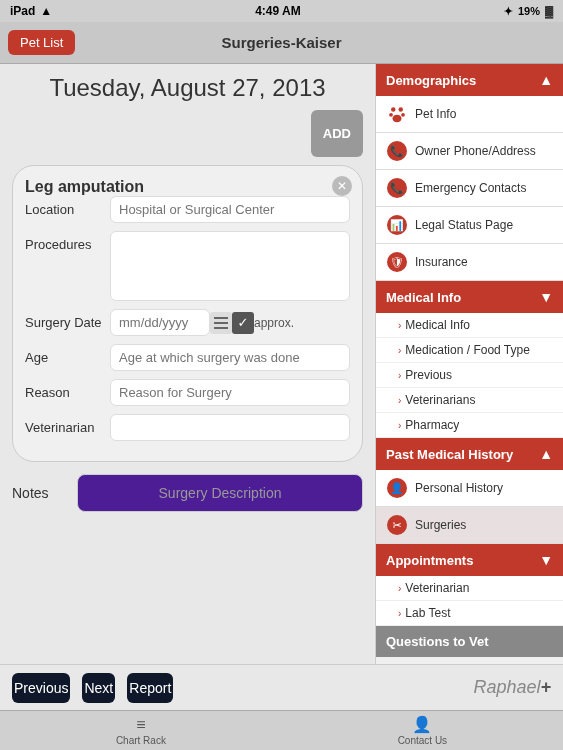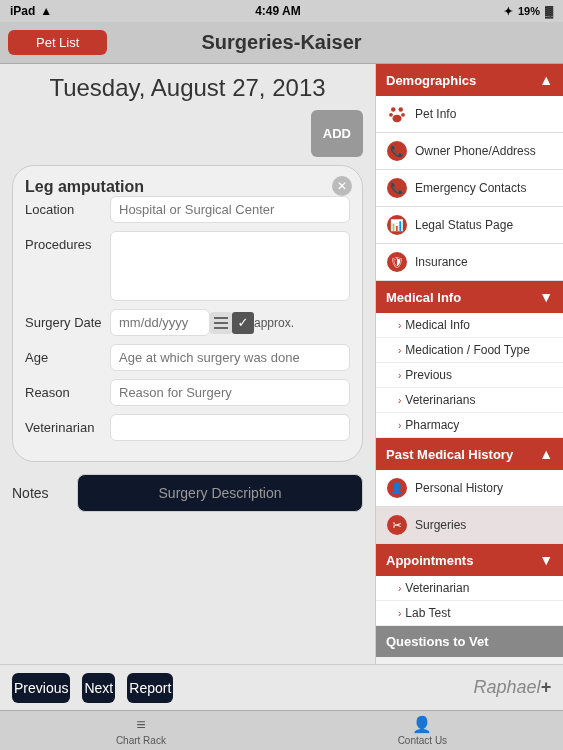--- a/index.html
+++ b/index.html
@@ -30,32 +30,32 @@
     .nav-bar {
       background: #c8c8c8;
       height: 42px;
       display: flex;
       align-items: center;
       justify-content: center;
       position: relative;
       border-bottom: 1px solid #aaa;
     }
     .nav-bar-title {
-      font-size: 20px;
+      font-size: 15px;
       font-weight: 600;
       color: #333;
     }
     .pet-list-btn {
       position: absolute;
       left: 8px;
       background: #c0392b;
       color: white;
       border: none;
       border-radius: 6px;
-      padding: 5px 28px;
+      padding: 5px 12px;
       font-size: 13px;
       font-weight: 500;
       cursor: pointer;
     }
 
     
     .main-layout {
       display: flex;
       height: calc(750px - 22px - 42px - 46px - 40px);
       
@@ -206,21 +206,21 @@
       gap: 10px;
     }
     .notes-label {
       font-size: 14px;
       color: #333;
       font-weight: 500;
       width: 55px;
     }
     .notes-btn {
       flex: 1;
-      background: #0f172a;
+      background: #4c1d95;
       border: 1px solid #ccc;
       border-radius: 8px;
       padding: 10px 16px;
       font-size: 14px;
       color: #999;
       text-align: center;
       cursor: pointer;
     }
 
     

